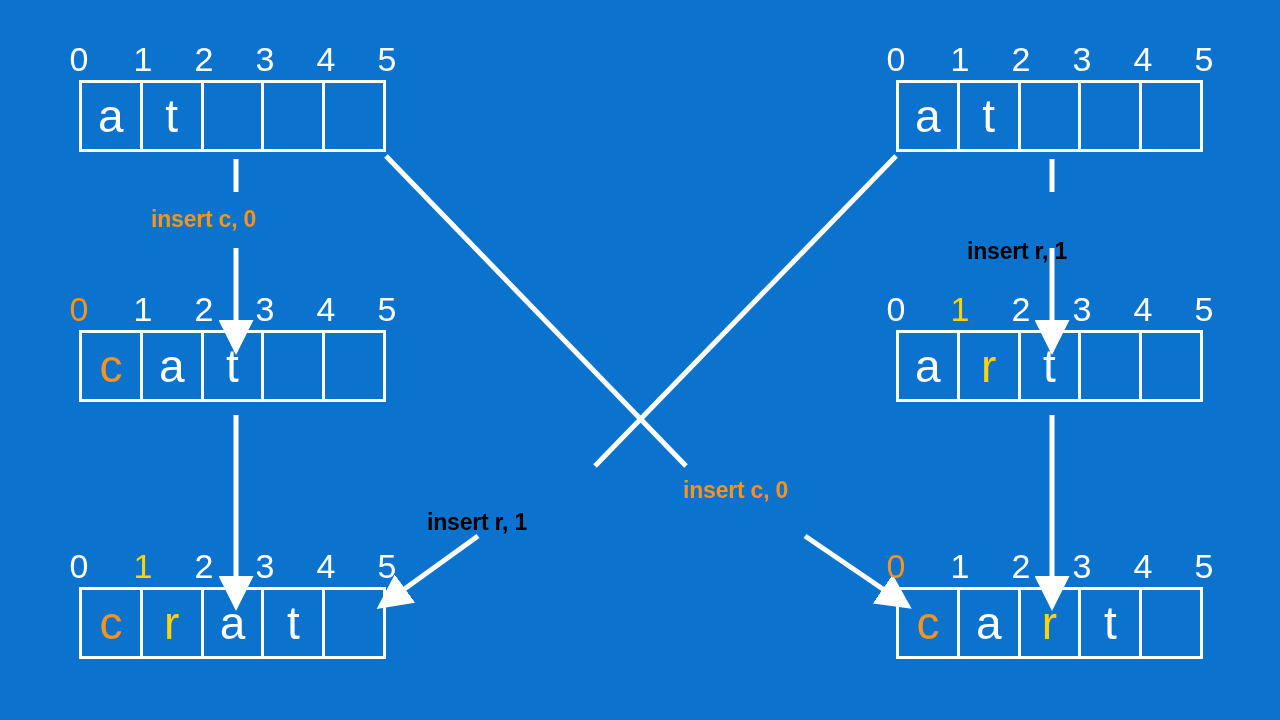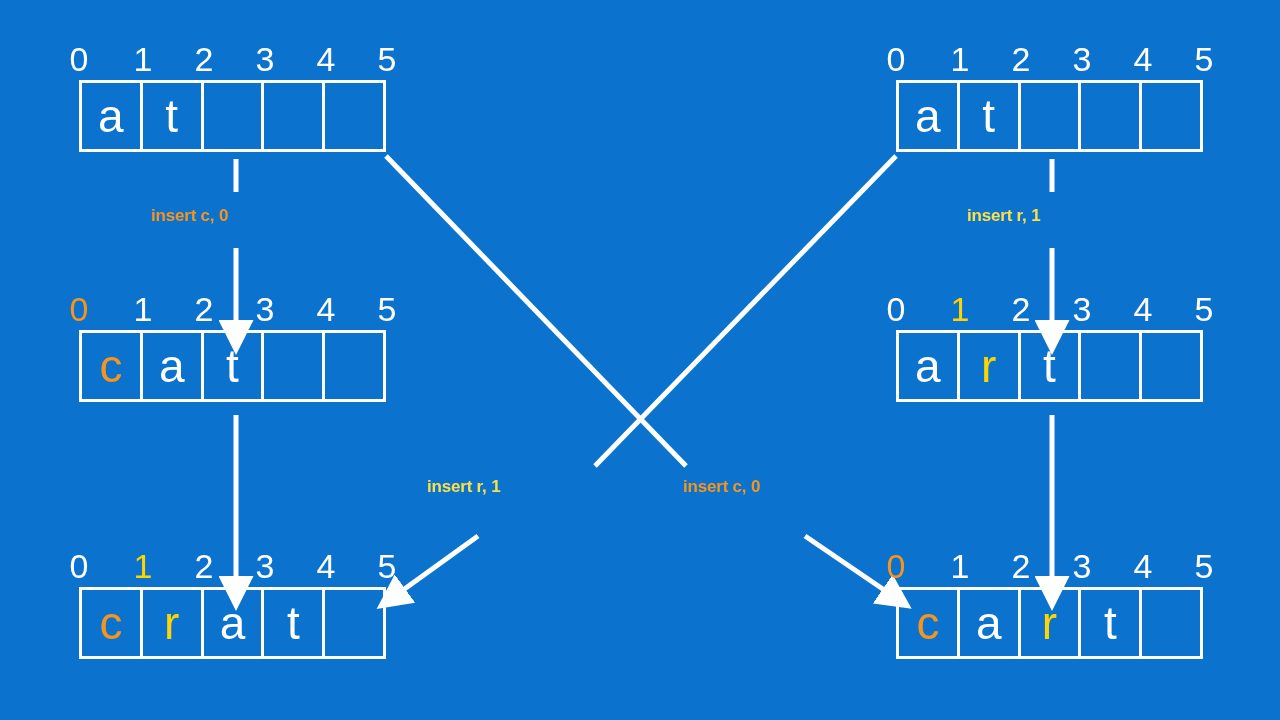--- a/index.html
+++ b/index.html
@@ -67,28 +67,28 @@
     line-height: 46px;
     color: #ffffff;
     font-family: "Liberation Sans", sans-serif;
   }
   .cell-text.c-orange { color: #f7941e; }
   .cell-text.c-yellow { color: #ffd400; }
 
   
   .op-label {
     position: absolute;
-    font-size: 17px;
+    font-size: 23px;
     font-weight: bold;
     white-space: nowrap;
     font-family: "Liberation Sans", sans-serif;
     letter-spacing: -0.2px;
   }
   .op-orange { color: #f7941e; }
-  .op-yellow { color: #fde047; }
+  .op-yellow { color: #000000; margin-top: 32px; }
 
   svg.overlay {
     position: absolute;
     left: 0; top: 0;
     width: 1280px;
     height: 720px;
     pointer-events: none;
   }
 </style>
 </head>

